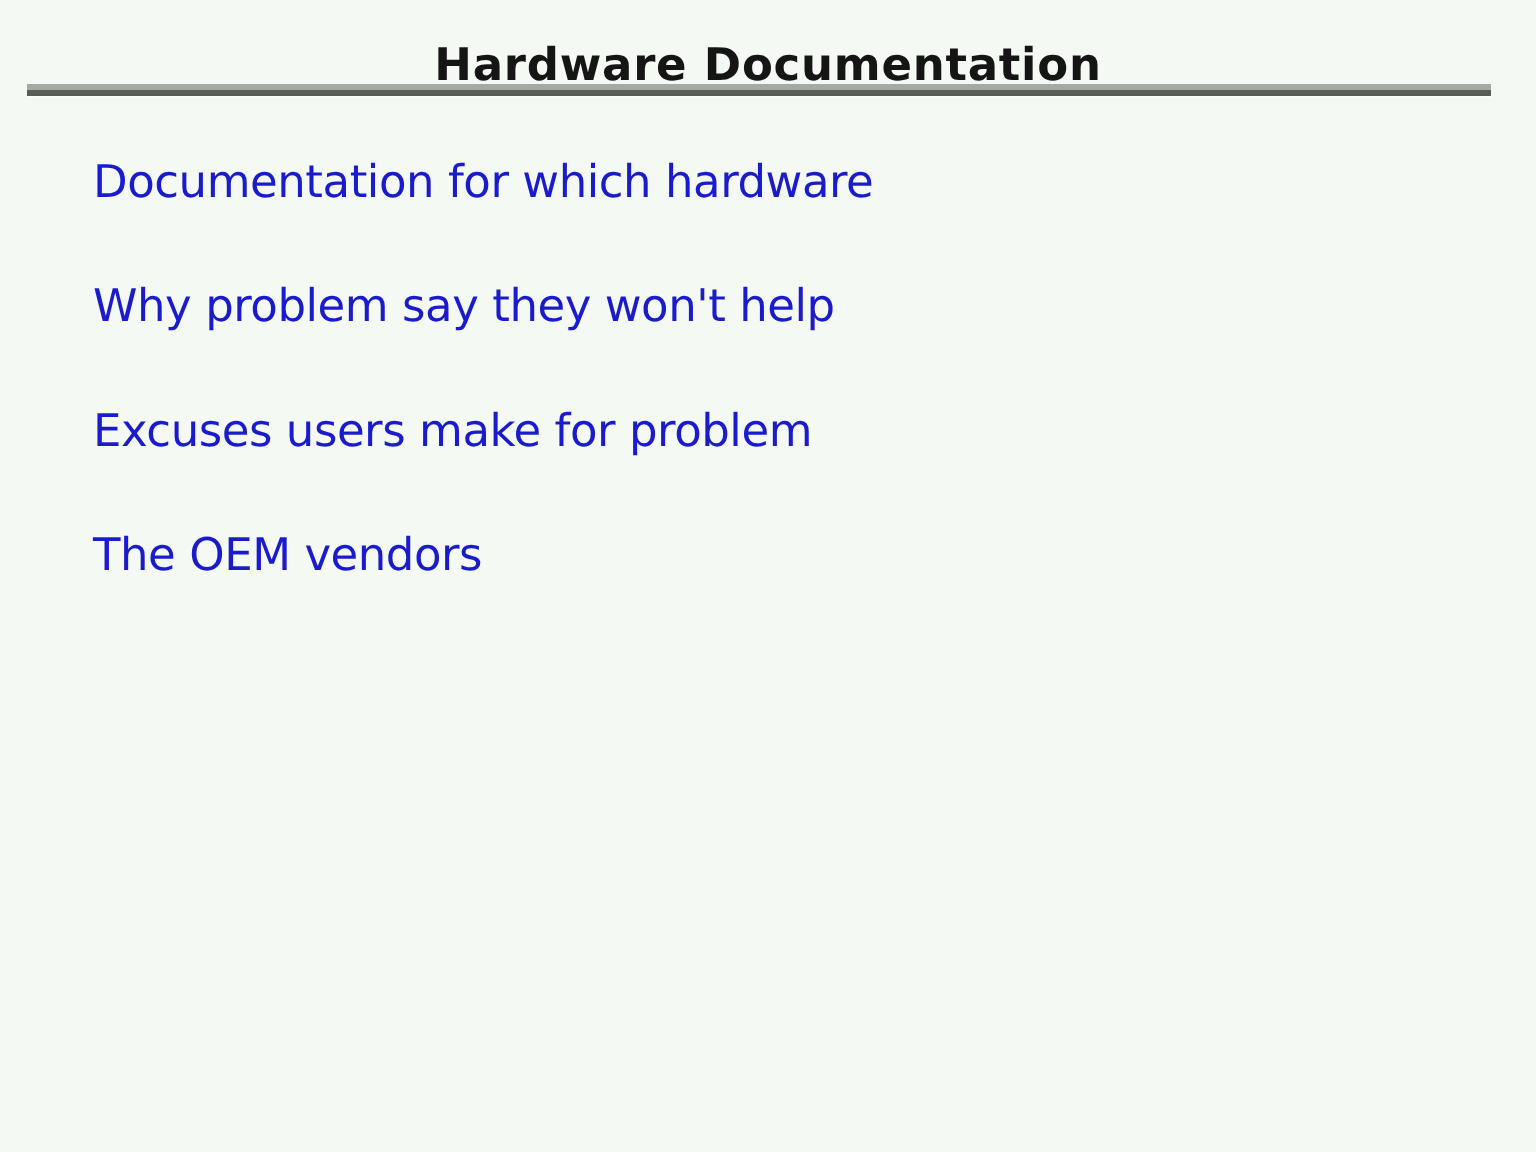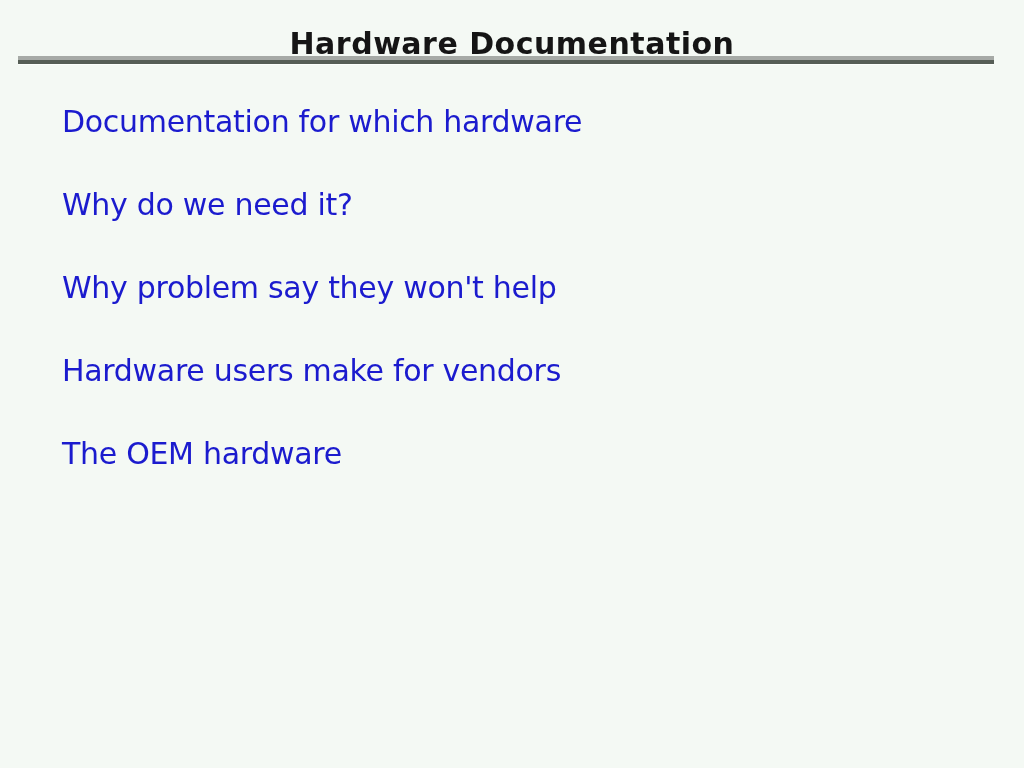--- a/index.html
+++ b/index.html
@@ -68,18 +68,17 @@
 </head>
 <body>
 
 <div class="slide">
   <div class="title">Hardware Documentation</div>
 
   <div class="rule"></div>
 
   <div class="topics">
     <div class="topic">Documentation for which hardware</div>
-    <div class="topic">Why do we need it?</div>
     <div class="topic">Why problem say they won't help</div>
-    <div class="topic">Hardware users make for vendors</div>
-    <div class="topic">The OEM hardware</div>
+    <div class="topic">Excuses users make for problem</div>
+    <div class="topic">The OEM vendors</div>
   </div>
 </div>
 
 </body></html>

